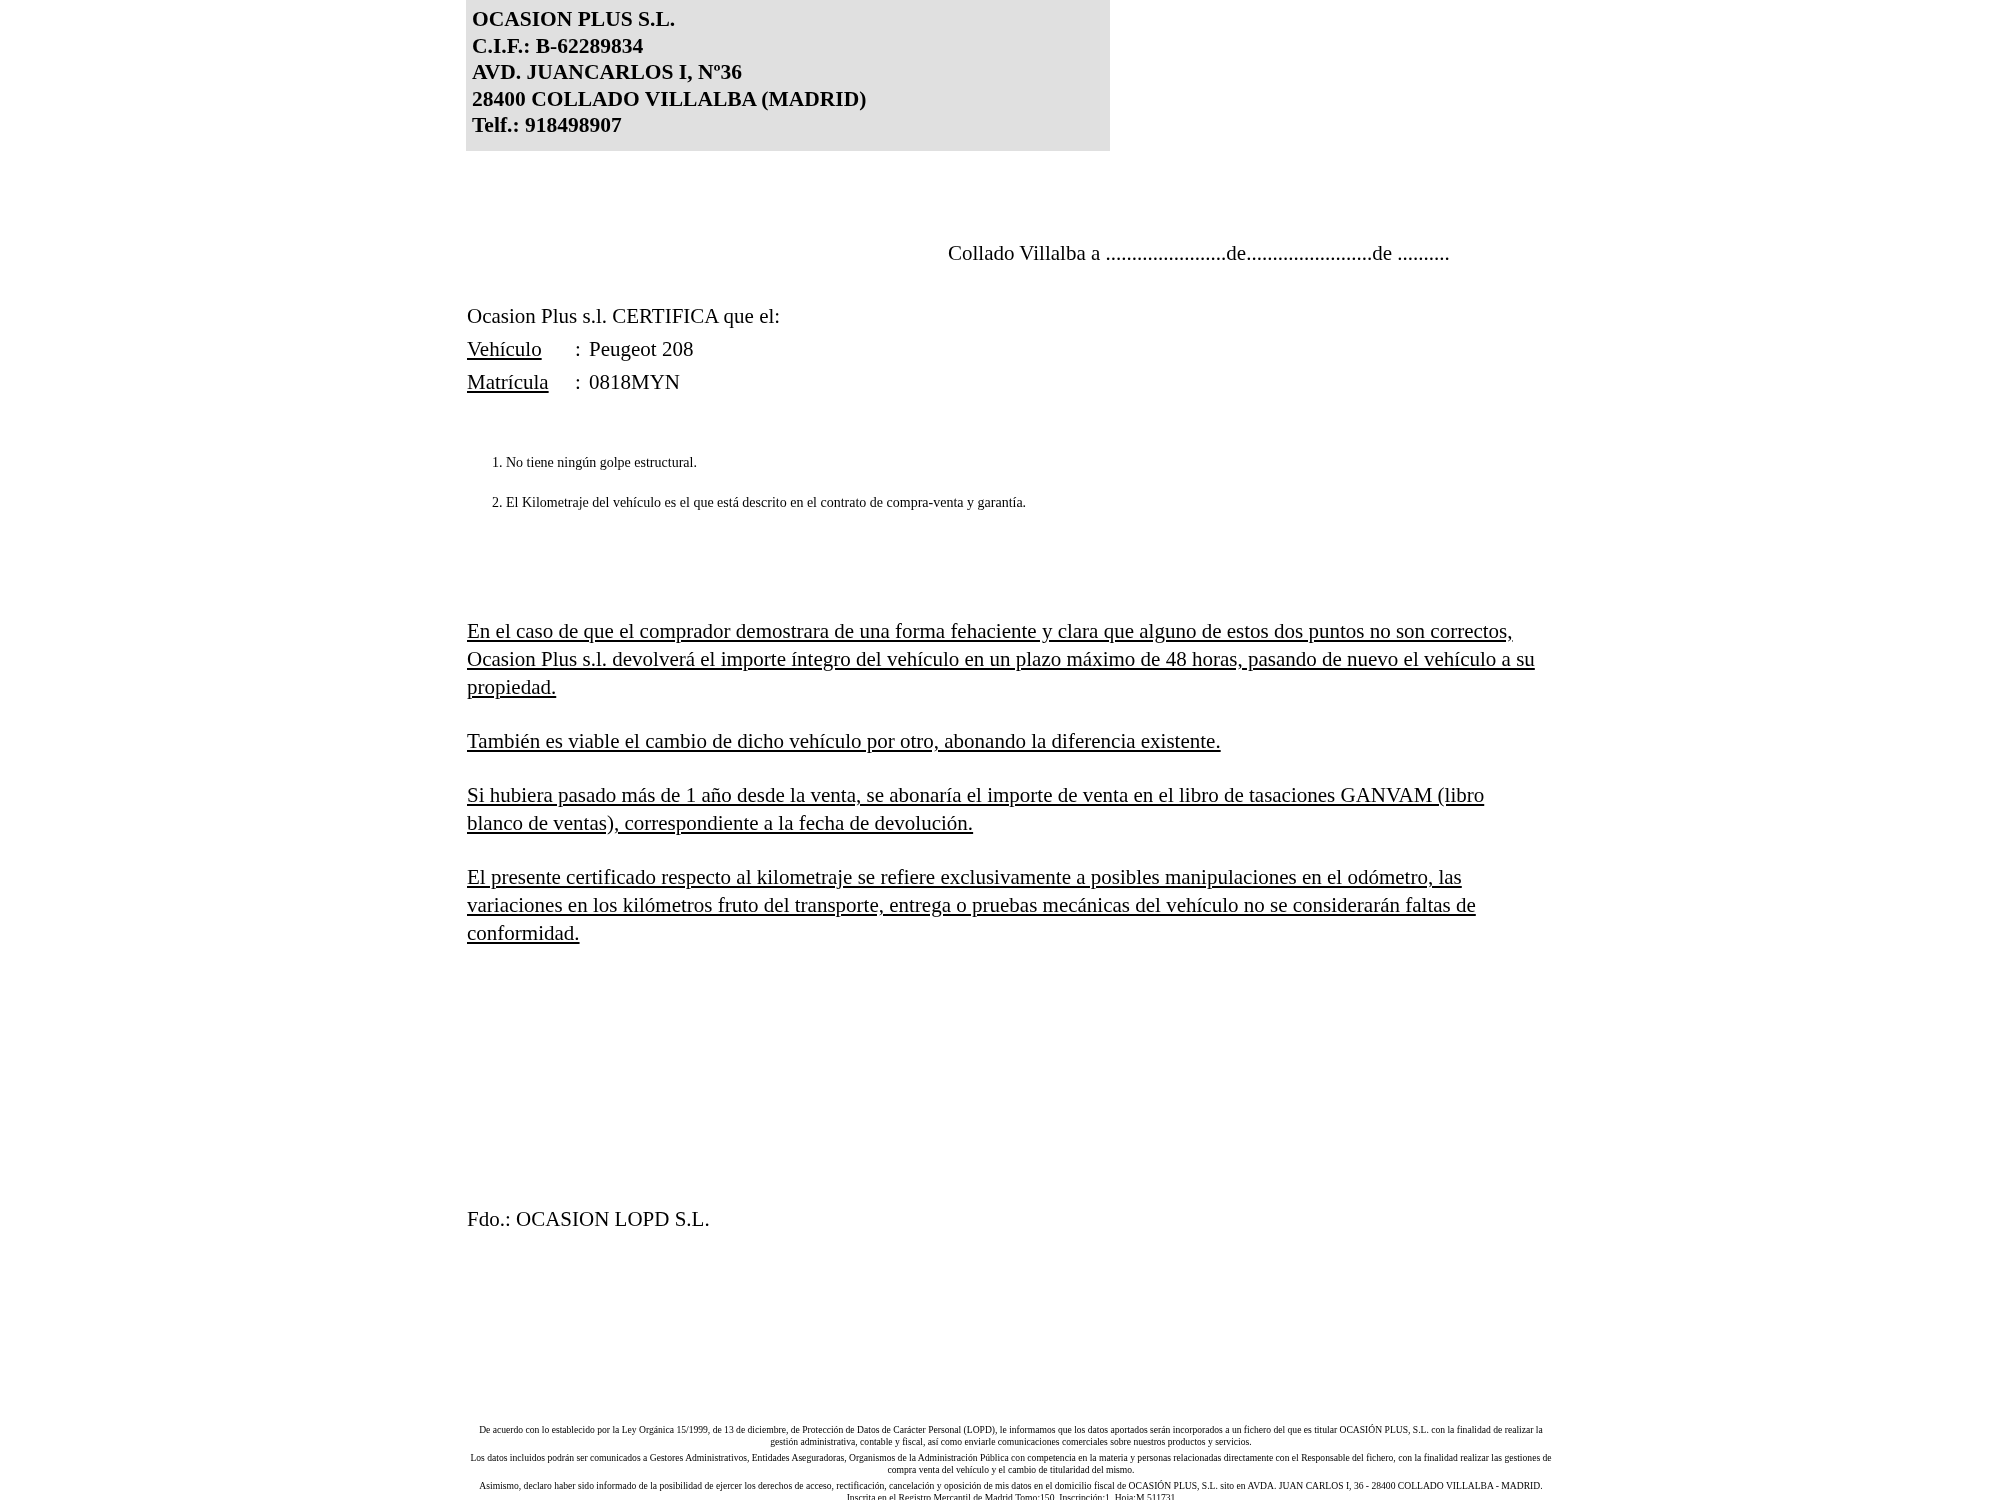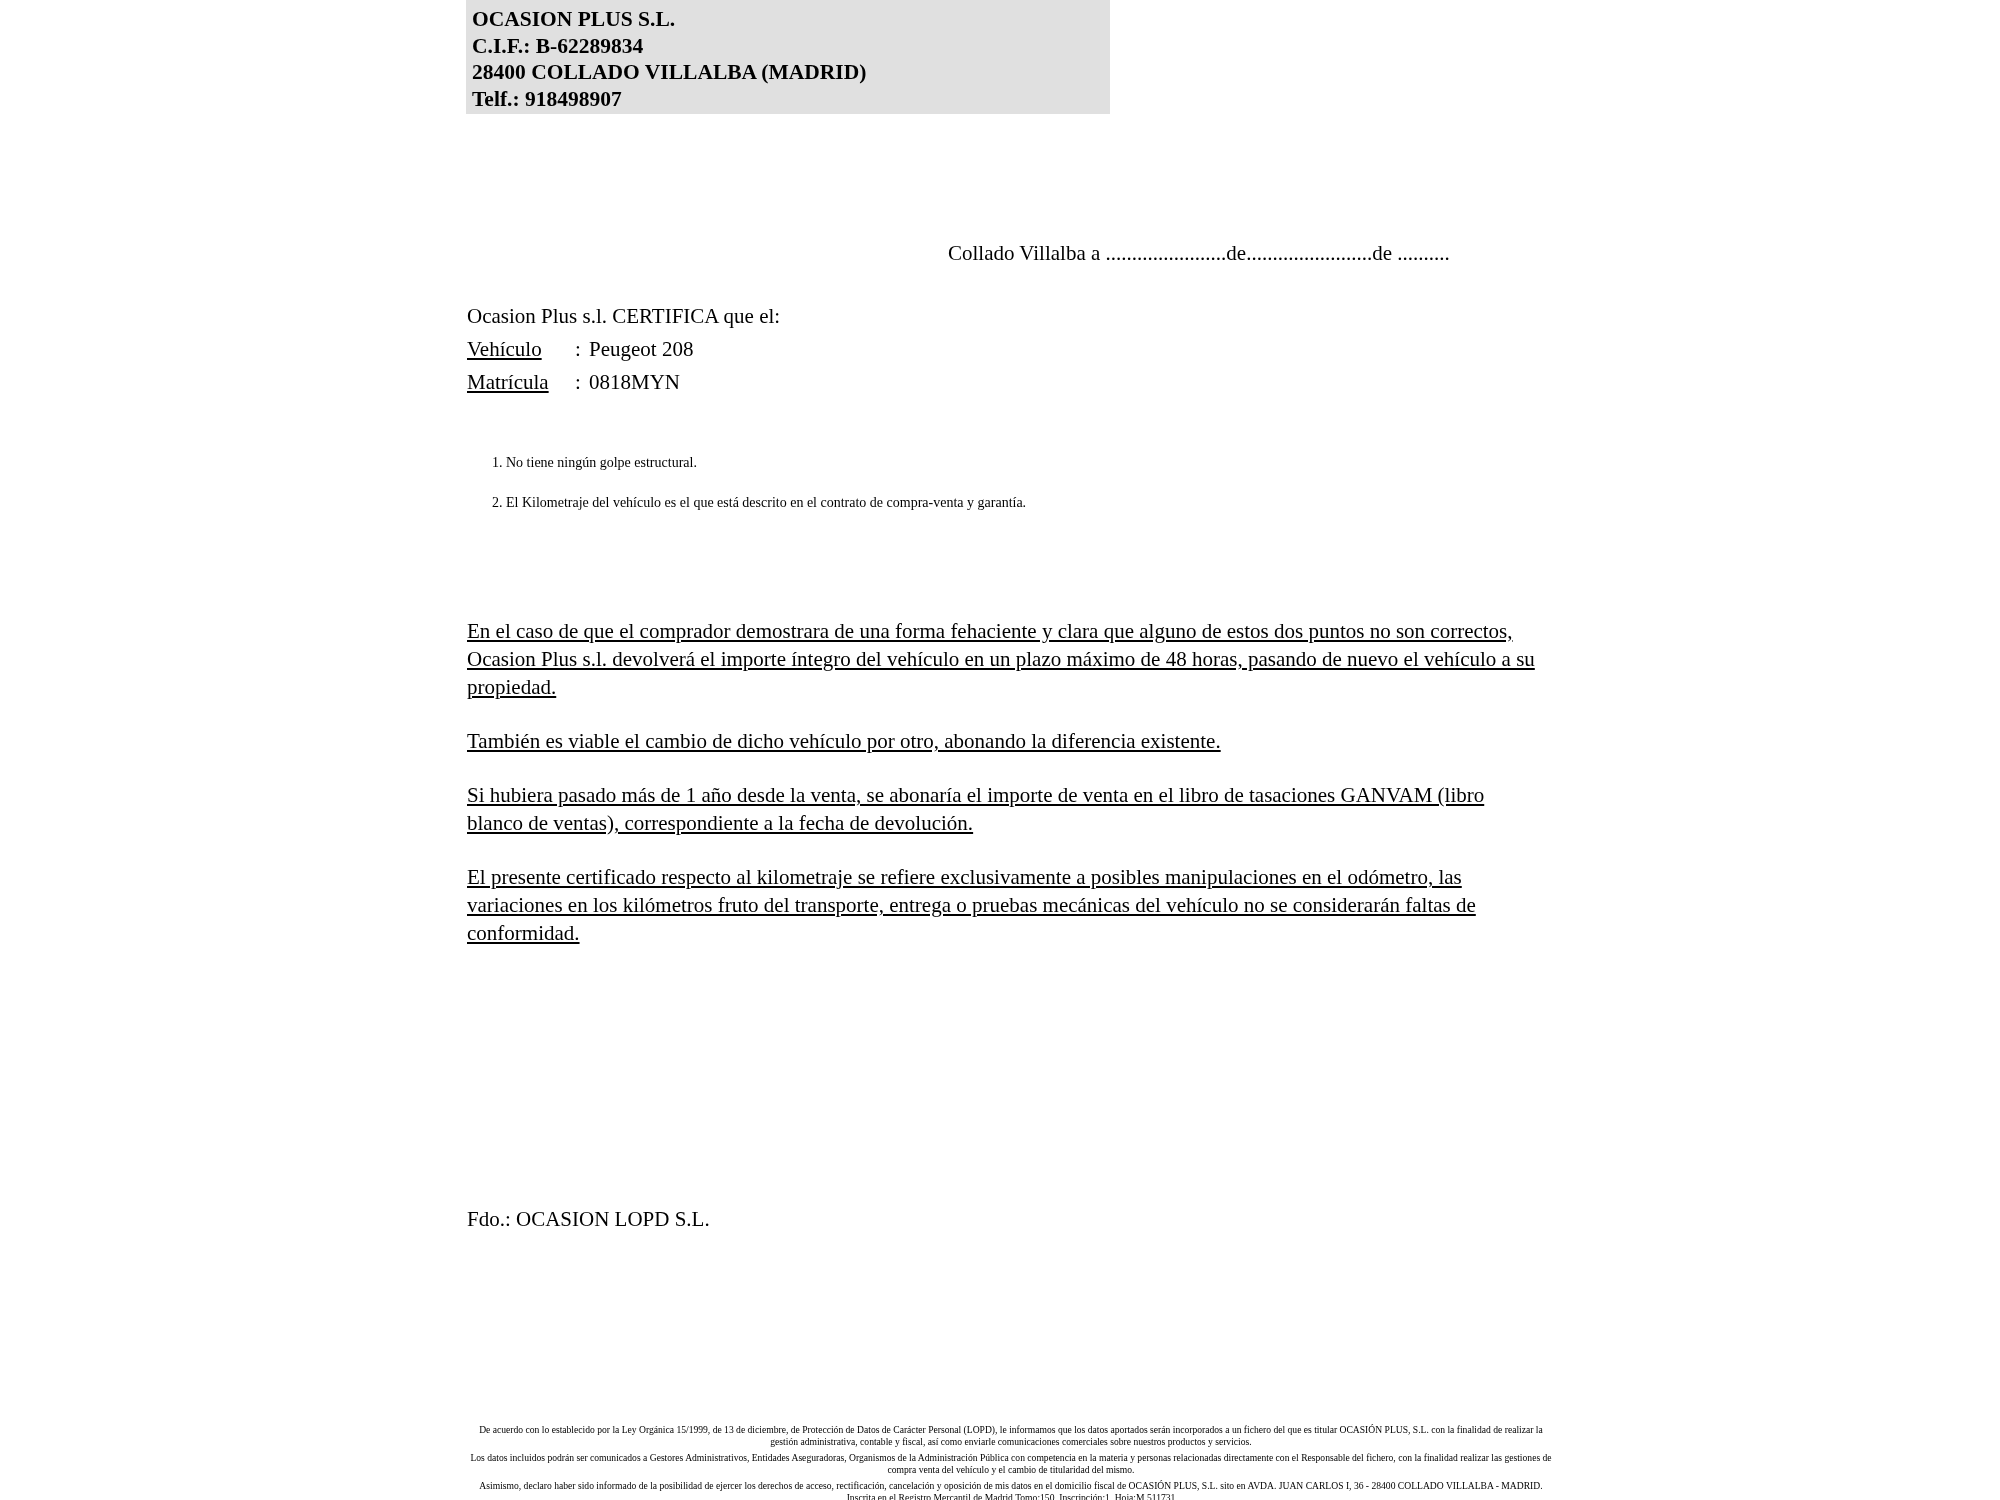--- a/index.html
+++ b/index.html
@@ -24,21 +24,21 @@
     background: #ffffff;
   }
 
   
   .letterhead {
     position: absolute;
     left: 466px;
     top: 0px;
     width: 644px;
     background: #e0e0e0;
-    padding: 6px 0 2px 0;
+    padding: 6px 0 12px 0;
     box-sizing: border-box;
   }
   .letterhead .lh-line {
     font-family: "Liberation Serif", serif;
     font-weight: bold;
     font-size: 21.5px;
     line-height: 26.5px;
     color: #000;
     padding-left: 6px;
     white-space: nowrap;
@@ -129,20 +129,21 @@
   }
 </style>
 </head>
 <body>
 
 <div class="page">
 
   <div class="letterhead">
     <div class="lh-line">OCASION PLUS S.L.</div>
     <div class="lh-line">C.I.F.: B-62289834</div>
+    <div class="lh-line">AVD. JUANCARLOS I, Nº36</div>
     <div class="lh-line">28400 COLLADO VILLALBA (MADRID)</div>
     <div class="lh-line">Telf.: 918498907</div>
   </div>
 
   <div class="date-line">Collado Villalba a .......................de........................de ..........</div>
 
   <div class="certifies">
     <div class="cert-row">Ocasion Plus s.l. CERTIFICA que el:</div>
     <div class="cert-row">
       <span class="cert-label">Vehículo</span><span class="cert-sep">:</span><span>Peugeot 208</span>

